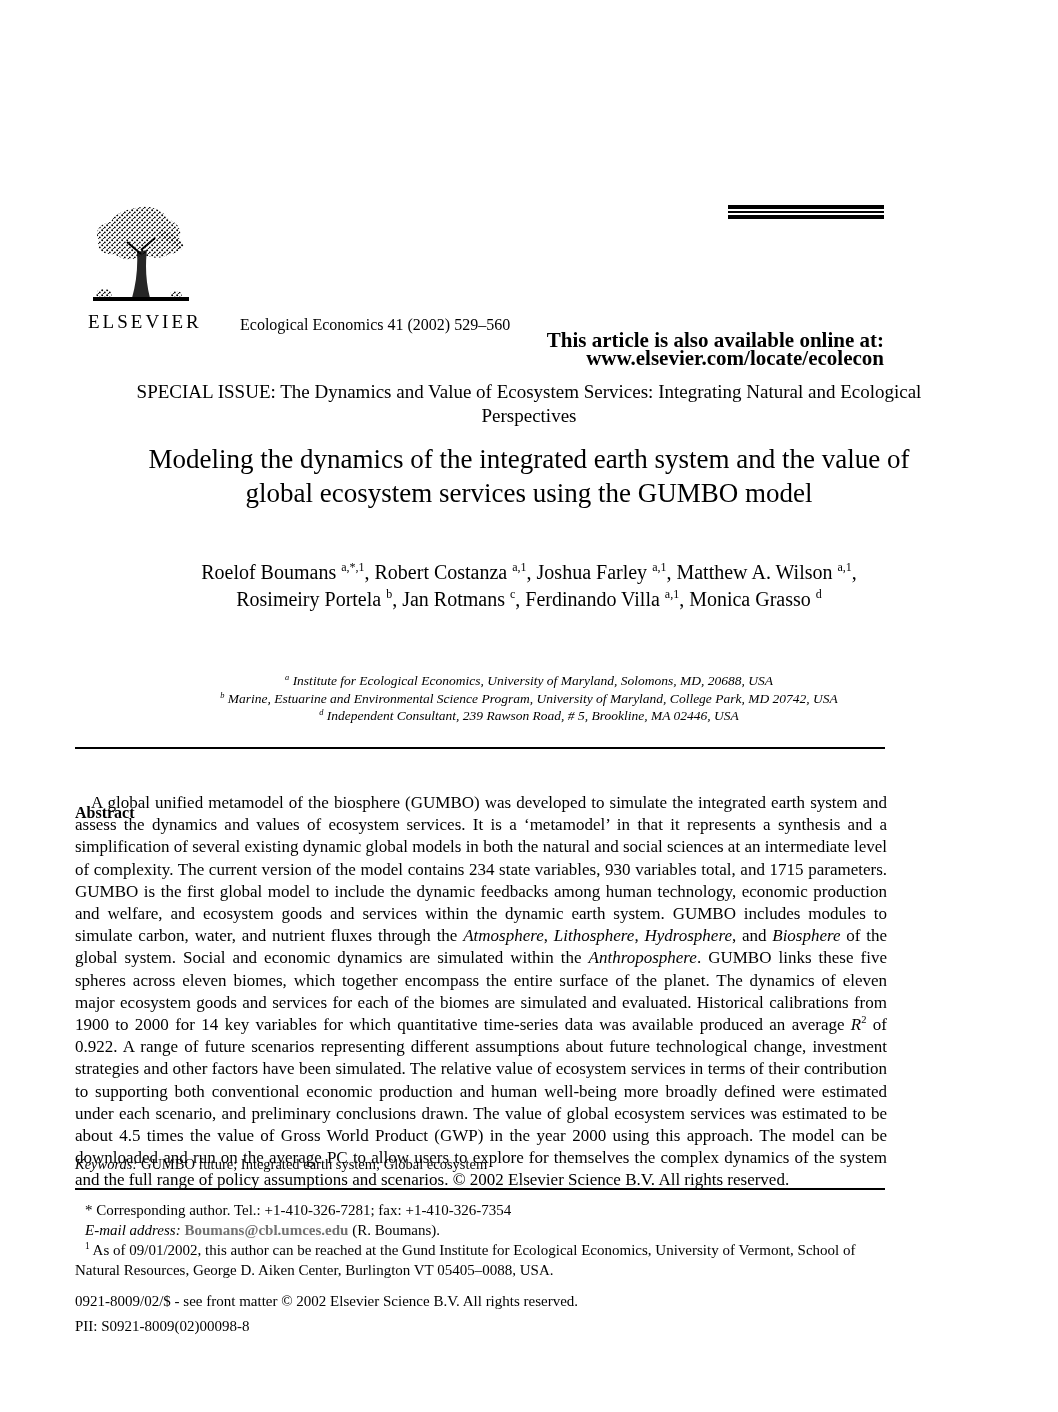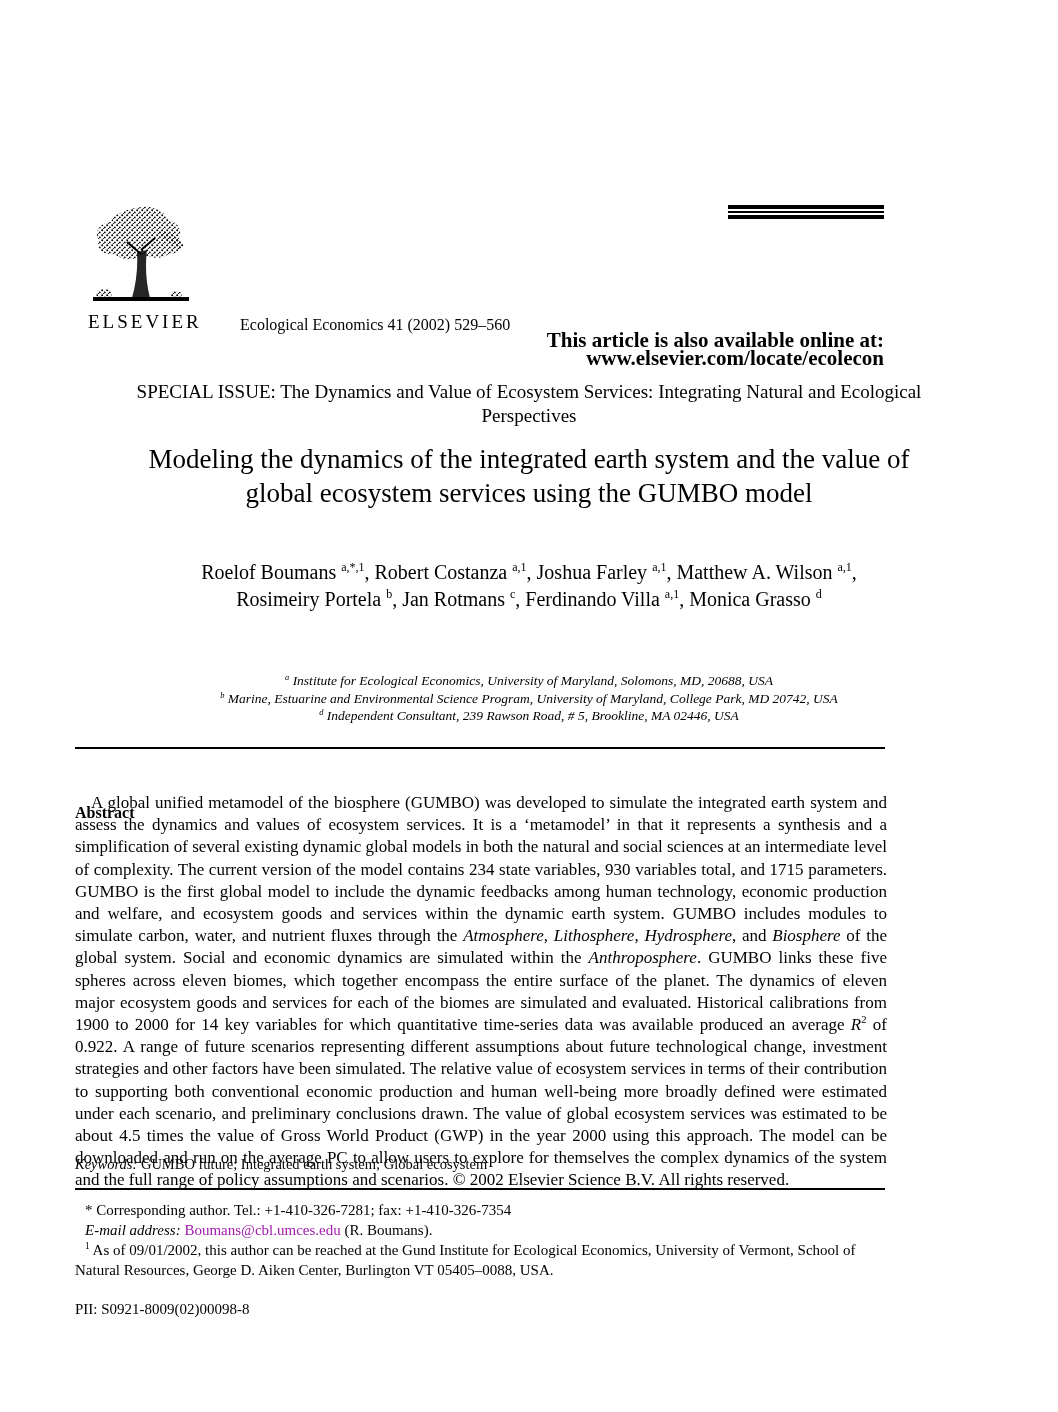--- a/index.html
+++ b/index.html
@@ -33,21 +33,21 @@
   .rule-footnote{top:1188px;}
   
   .abstract-heading{position:absolute;left:75px;top:804px;font-size:16px;font-weight:bold;}
   .abstract-body{position:absolute;left:75px;top:792px;width:812px;font-size:17px;line-height:22.2px;text-align:justify;text-indent:16px;}
   .keywords{position:absolute;left:75px;top:1156px;width:810px;font-size:14.5px;}
   .keywords-label{font-style:italic;}
   
   .footnotes{position:absolute;left:75px;top:1200px;width:812px;font-size:15px;line-height:20px;}
   .footnotes p{margin:0;text-indent:10px;}
   .email-label{font-style:italic;}
-  .email-link{color:#a21caf;text-decoration:none;font-weight:normal;}
+  .email-link{color:#737373;text-decoration:none;font-weight:bold;}
   
   .imprint{position:absolute;left:75px;top:1293px;font-size:15px;line-height:17px;}
   .imprint .pii{margin-top:8px;}
 </style>
 </head>
 <body>
 
 <div class="page">
 
   <div class="logo">
@@ -108,16 +108,17 @@
   <div class="footnotes">
     <p>* Corresponding author. Tel.: +1-410-326-7281; fax: +1-410-326-7354</p>
     <p>
       <span class="email-label">E-mail address:</span>
       <a href="#" class="email-link">Boumans@cbl.umces.edu</a><span> (R. Boumans).</span>
     </p>
     <p><sup>1</sup><span> As of 09/01/2002, this author can be reached at the Gund Institute for Ecological Economics, University of Vermont, School of Natural Resources, George D. Aiken Center, Burlington VT 05405–0088, USA.</span></p>
   </div>
 
   <div class="imprint">
+    <div>0921-8009/02/$ - see front matter © 2002 Elsevier Science B.V. All rights reserved.</div>
     <div class="pii">PII: S0921-8009(02)00098-8</div>
   </div>
 
 </div>
 
 </body></html>

